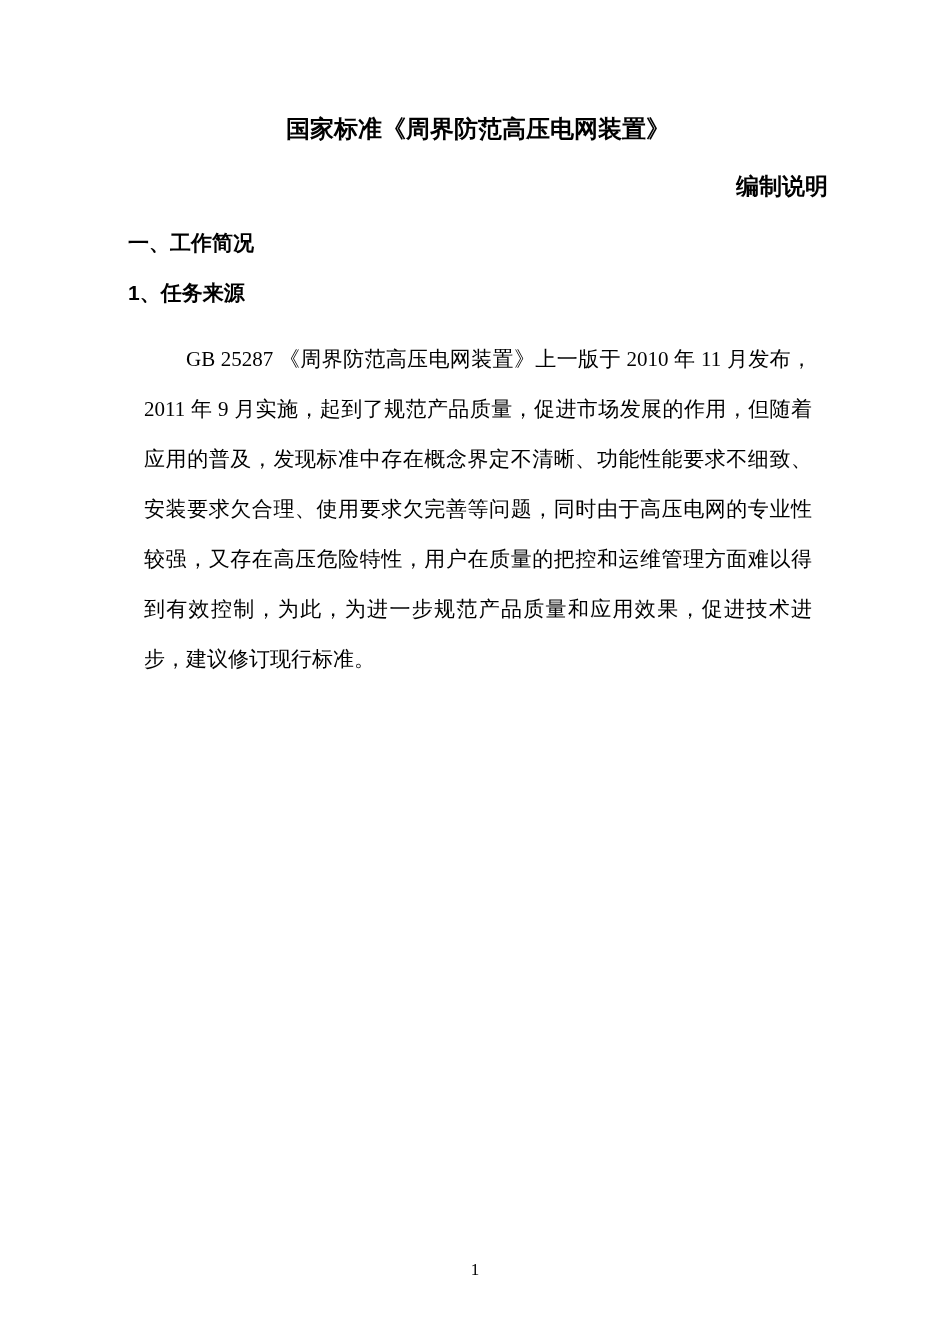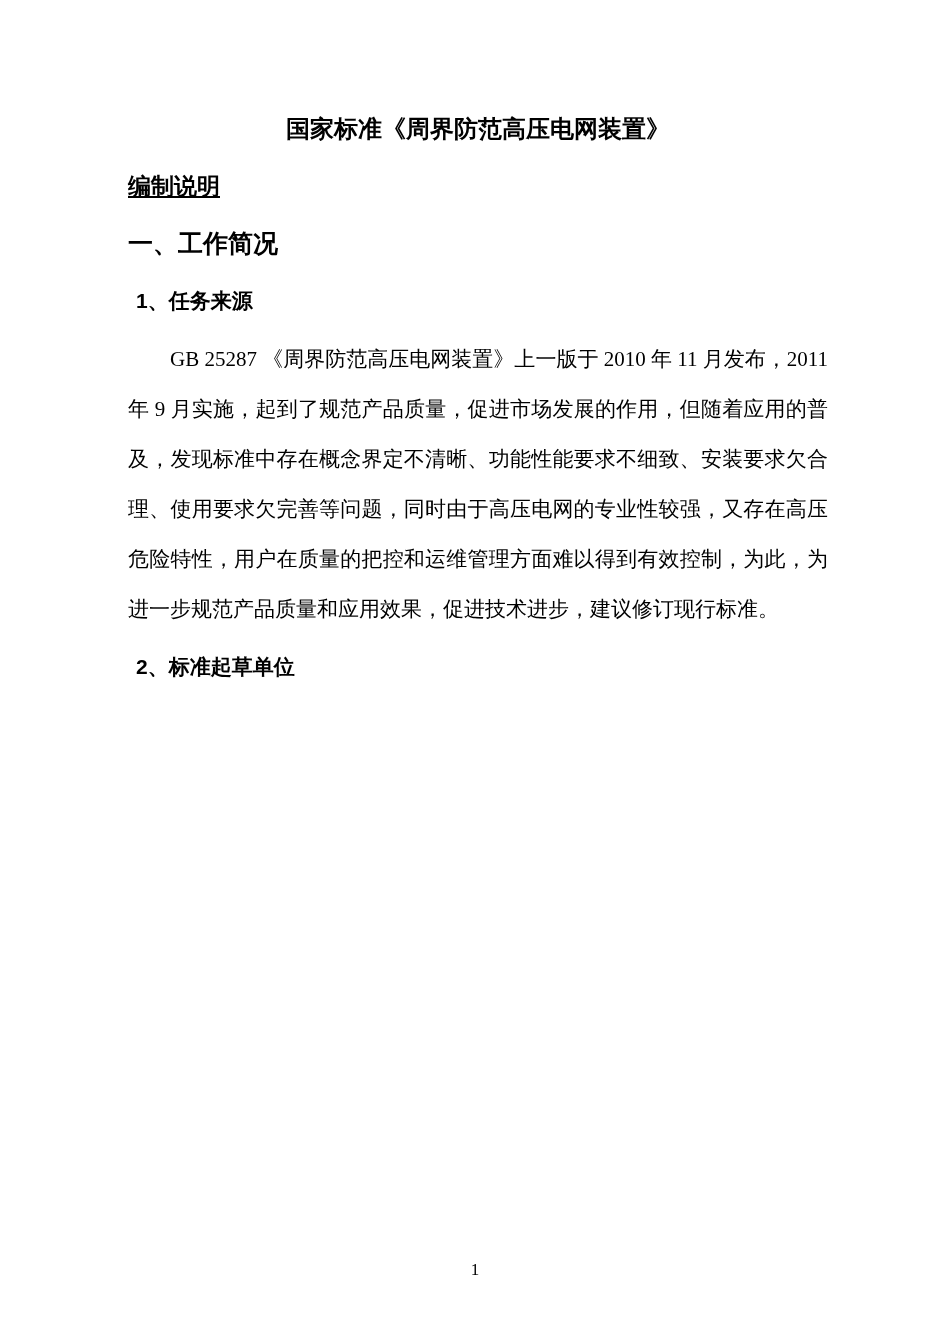--- a/index.html
+++ b/index.html
@@ -24,45 +24,44 @@
     font-size: 24px;
     line-height: 34px;
     text-align: center;
     margin: 0 0 24px 0;
   }
   .doc-subtitle {
     font-family: "Liberation Sans", "DejaVu Sans", sans-serif;
     font-weight: bold;
     font-size: 23px;
     line-height: 32px;
-    text-align: left;
+    text-align: right;
     margin: 0 0 16px 0;
-    text-decoration: underline;
   }
   .sec-heading {
     font-family: "Liberation Sans", "DejaVu Sans", sans-serif;
     font-weight: bold;
-    font-size: 25px;
+    font-size: 21px;
     line-height: 50px;
     margin: 0;
   }
   .sub-heading {
     font-family: "Liberation Sans", "DejaVu Sans", sans-serif;
     font-weight: bold;
     font-size: 21px;
     line-height: 50px;
-    margin: 8px;
+    margin: 0;
   }
   p.body-para {
     font-size: 21px;
     line-height: 50px;
     text-align: justify;
     text-justify: inter-ideograph;
     text-indent: 2em;
-    margin: 0;
+    margin: 16px;
   }
   .page-number {
     position: absolute;
     left: 0;
     right: 0;
     bottom: 64px;
     text-align: center;
     font-size: 17px;
     font-family: "Liberation Serif", "DejaVu Serif", serif;
   }
@@ -76,18 +75,17 @@
 
   <div class="doc-subtitle">编制说明</div>
 
   <div class="sec-heading">一、工作简况</div>
 
   <div class="sub-heading">1、任务来源</div>
 
   <p class="body-para">GB 25287 《周界防范高压电网装置》上一版于 2010 年 11 月发布，2011 年 9 月实施，起到了规范产品质量，促进市场发展的作用，但随着应用的普及，发现标准中存在概念界定不清晰、功能性能要求不细致、安装要求欠合理、使用要求欠完善等问题，同时由于高压电网的专业性较强，又存在高压危险特性，用户在质量的把控和运维管理方面难以得到有效控制，为此，为进一步规范产品质量和应用效果，促进技术进步，建议修订现行标准。</p>
 
 
-  <div class="sub-heading">2、标准起草单位</div>
 
 
   <div class="page-number">1</div>
 
 </div>
 
 </body></html>

